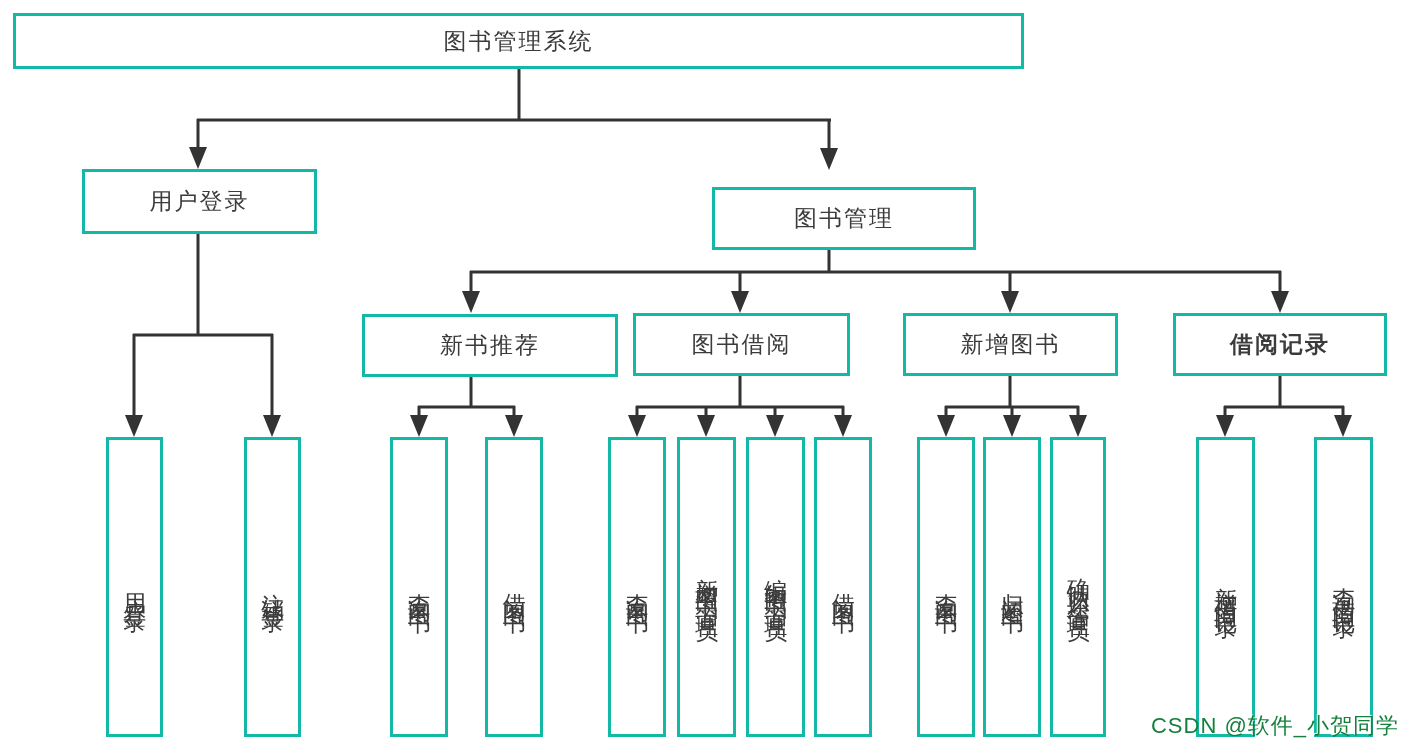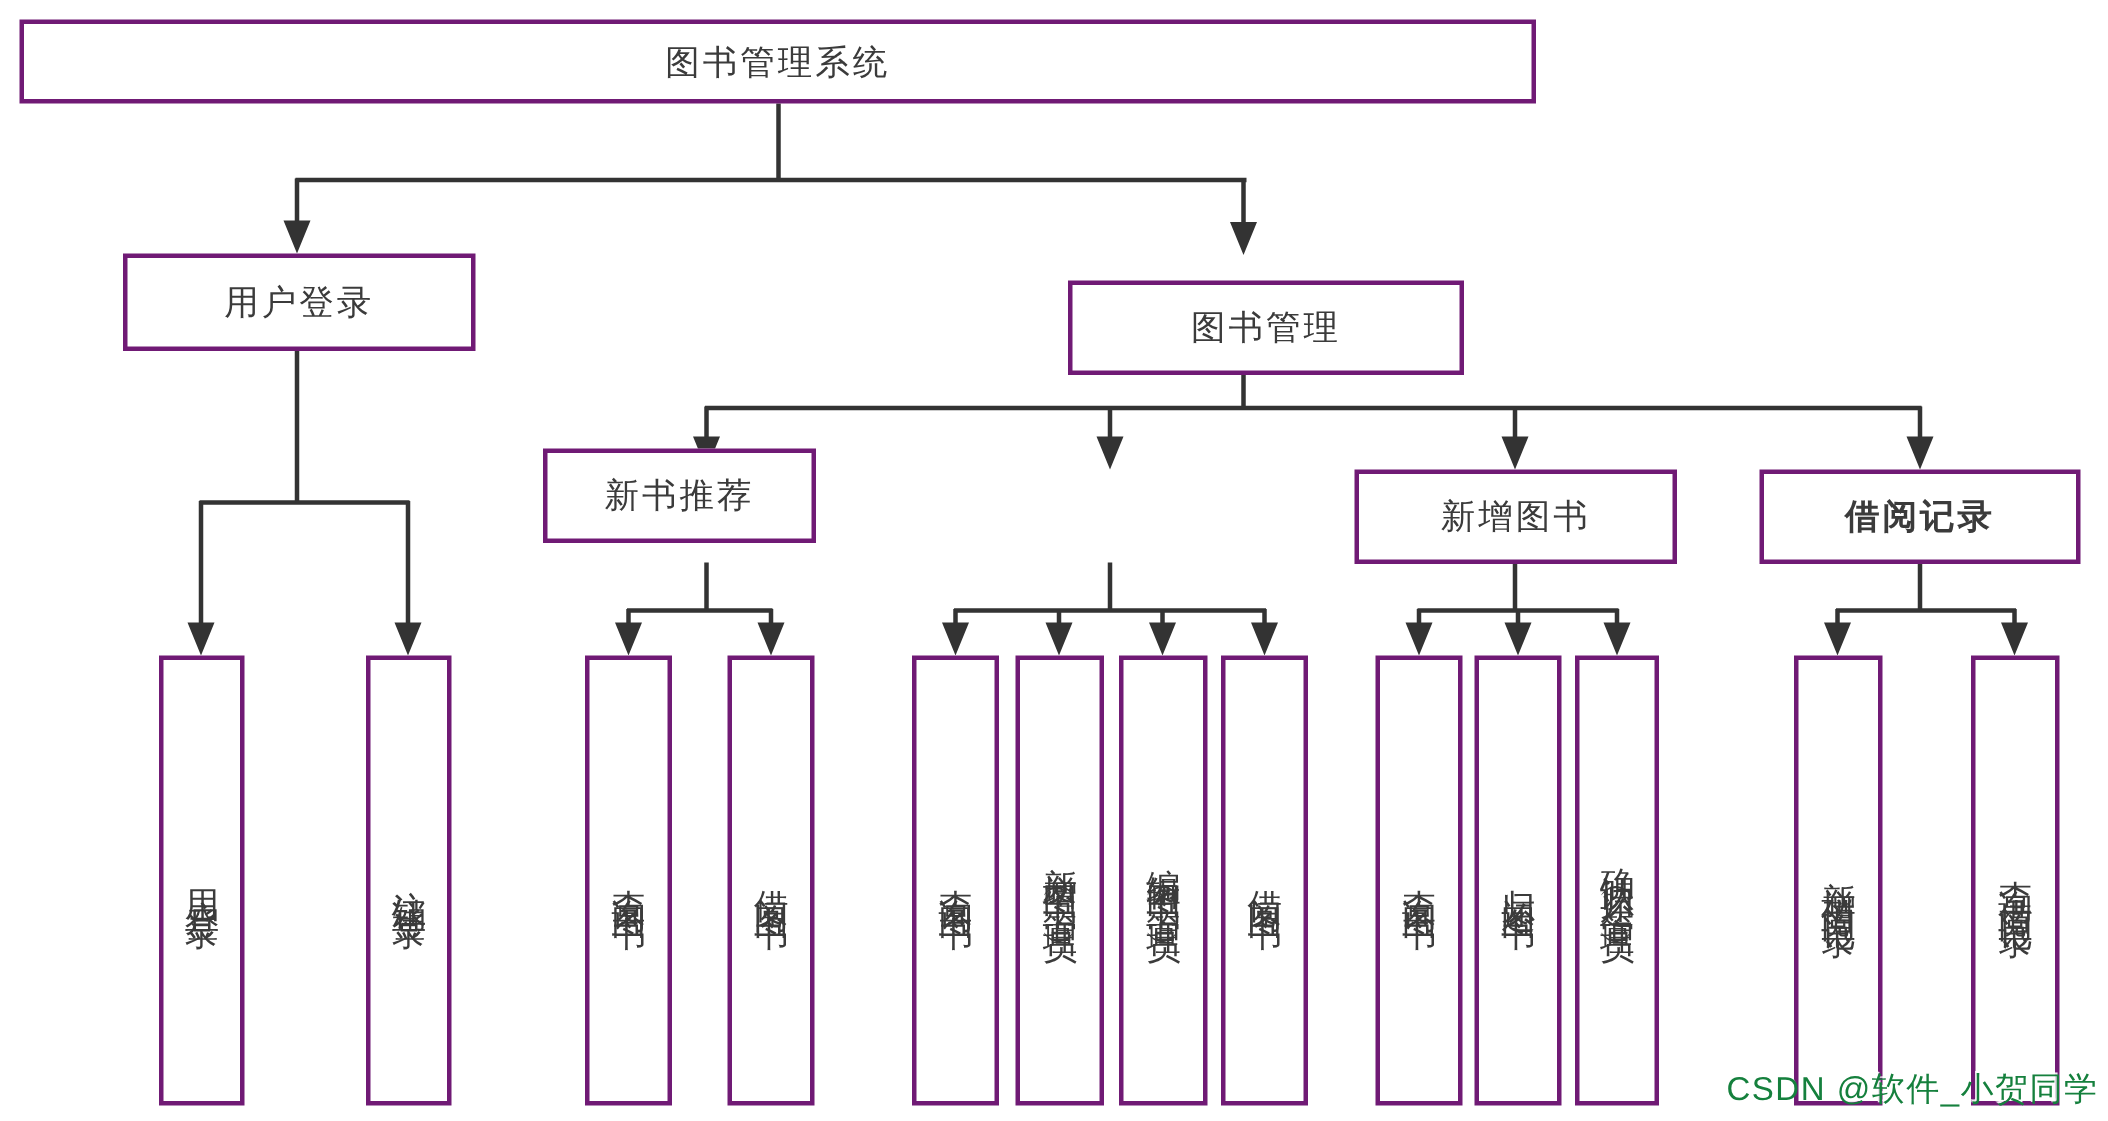--- a/index.html
+++ b/index.html
@@ -8,21 +8,21 @@
     width: 1405px;
     height: 747px;
     background: #ffffff;
     font-family: "Liberation Sans", sans-serif;
     overflow: hidden;
   }
   .wires { position: absolute; left: 0; top: 0; }
   .box {
     position: absolute;
     box-sizing: border-box;
-    border: 3px solid #701a75;
+    border: 3px solid #14b8a6;
     background: #ffffff;
     display: flex;
     align-items: center;
     justify-content: center;
     color: #3b3b3b;
   }
   .h-box { font-size: 23px; letter-spacing: 2px; white-space: nowrap; }
   .v-box span {
     writing-mode: vertical-rl;
     text-orientation: mixed;
@@ -85,22 +85,25 @@
     <span>图书管理系统</span>
   </div>
 
   <div class="box h-box" style="left:82px; top:169px; width:235px; height:65px;">
     <span>用户登录</span>
   </div>
   <div class="box h-box" style="left:712px; top:187px; width:264px; height:63px;">
     <span>图书管理</span>
   </div>
 
-  <div class="box h-box" style="left:362px; top:299px; width:182px; height:63px;">
+  <div class="box h-box" style="left:362px; top:314px; width:256px; height:63px;">
     <span>新书推荐</span>
+  </div>
+  <div class="box h-box" style="left:633px; top:313px; width:217px; height:63px;">
+    <span>图书借阅</span>
   </div>
   <div class="box h-box" style="left:903px; top:313px; width:215px; height:63px;">
     <span>新增图书</span>
   </div>
   <div class="box h-box" style="left:1173px; top:313px; width:214px; height:63px;font-weight:bold;">
     <span>借阅记录</span>
   </div>
 
   <div class="box v-box" style="left:106px; top:437px; width:57px; height:300px;">
     <span>用户登录</span>

